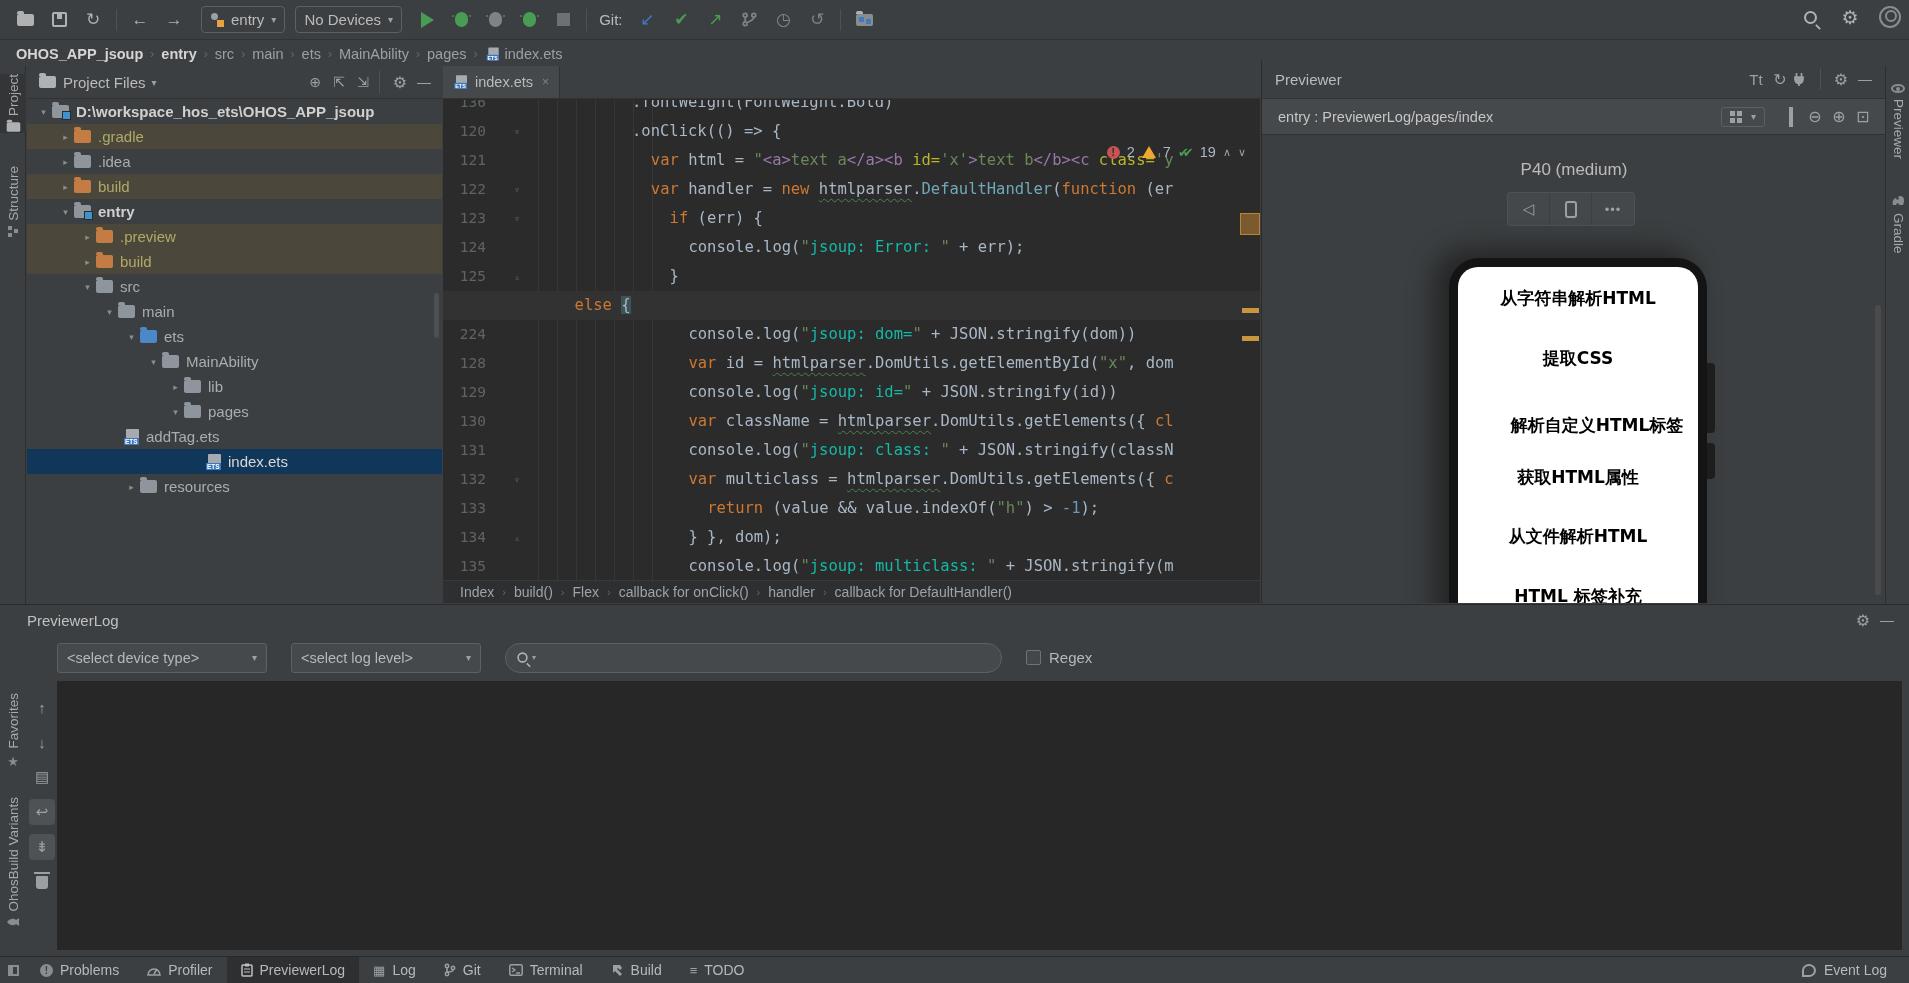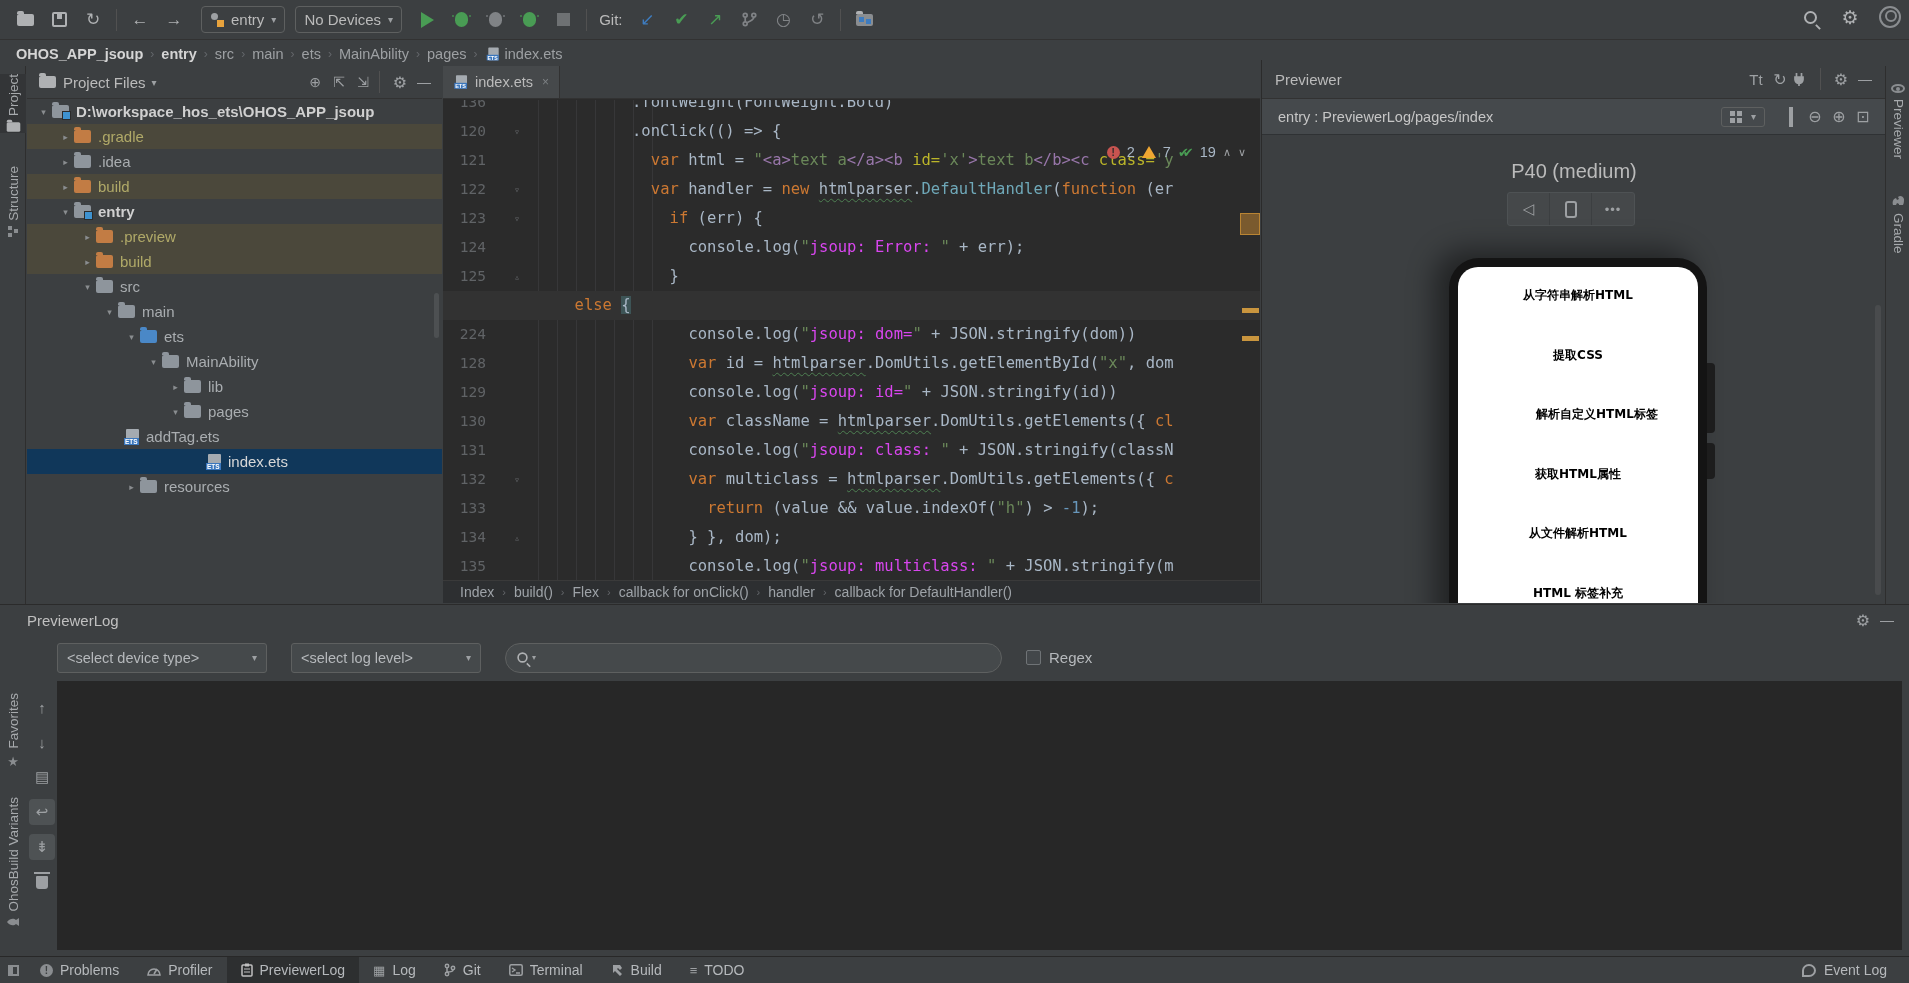--- a/index.html
+++ b/index.html
@@ -97,21 +97,21 @@
   #gutter { position:absolute; left:0; top:-12px; width:95px; font-family:"DejaVu Sans Mono", monospace;
     font-size:14.5px; color:#606366; }
   .gutline { position:relative; padding-right:52px; text-align:right; }
   .gutline.cur { color:#a4a3a3; background:#343434; }
   .gutline .fm { position:absolute; right:18px; top:0; color:#606366; font-size:10px; }
   #codearea { position:absolute; left:95px; top:-12px; width:722px; font-family:"DejaVu Sans Mono", monospace;
     font-size:15.5px; white-space:pre; color:#a9b7c6; }
   .codeline.cur { background:#323232; margin-left:-95px; padding-left:95px; }
   .guides { position:absolute; left:95px; top:0; bottom:0; width:130px; pointer-events:none;
     background:repeating-linear-gradient(to right, #3a3a3c 0 1px, transparent 1px 19px); opacity:.8;}
-  .c-k { color:#cc7832; } .c-s { color:#6a8759; } .c-v { color:#d946ef; } .c-t { color:#9876aa; }
+  .c-k { color:#cc7832; } .c-s { color:#6a8759; } .c-v { color:#14b8a6; } .c-t { color:#9876aa; }
   .c-a { color:#bbb529; } .c-n { color:#6897bb; } .c-cl { color:#6fa8b8; }
   .c-u { text-decoration:underline wavy #4e8052 1px; text-underline-offset:4px; }
   .c-b { background:#3d5456; }
   #inspectbadge { position:absolute; right:14px; top:44px; display:flex; align-items:center; gap:7px;
     font-size:14.5px; color:#a9b7c6; font-family:"Liberation Sans",sans-serif;}
   .errdot { width:13px; height:13px; border-radius:50%; background:#c75450; color:#2b2b2b;
     font-size:10px; font-weight:bold; text-align:center; line-height:13px; }
   .warntri { width:0; height:0; border-left:7px solid transparent; border-right:7px solid transparent;
     border-bottom:12px solid #f0a732; }
   .okchk { color:#499c54; font-size:13px; letter-spacing:-6px; margin-right:5px;}
@@ -132,35 +132,35 @@
   #pventry { height:36px; background:#45494c; border-bottom:1px solid #2f3234; display:flex;
     align-items:center; padding:0 10px 0 16px; color:#c6c6c6; font-size:14.5px; }
   #pventry .spacer { flex:1; }
   .gridbox { display:flex; align-items:center; gap:9px; border:1px solid #5e6060; border-radius:3px;
     padding:3px 8px; margin-right:14px; }
   .gridico { width:12px; height:12px; position:relative; }
   .gridico::before { content:""; position:absolute; width:5px; height:5px; background:#9da0a3;
     box-shadow:7px 0 0 #9da0a3, 0 7px 0 #9da0a3, 7px 7px 0 #9da0a3; }
   .frameico { width:13px; height:13px; border:2px solid #9da0a3; }
   .zoomg { color:#9da0a3; font-size:16px; }
-  #pvdevice { position:absolute; left:0; top:100px; width:624px; text-align:center; color:#bbbbbb; font-size:20px;}
+  #pvdevice { position:absolute; left:0; top:100px; width:624px; text-align:center; color:#bbbbbb; font-size:17px;}
   #pvctl { position:absolute; left:245px; top:132px; display:flex; border:1px solid #4e5254; border-radius:3px;
     background:#45484a; }
   #pvctl .seg { width:42px; height:32px; display:flex; align-items:center; justify-content:center;
     color:#9da0a3; border-right:1px solid #3c3f41; font-size:15px; }
   #pvctl .seg:last-child { border-right:none; letter-spacing:1px; font-size:13px; }
   .phoneico { width:12px; height:17px; border:2px solid #9da0a3; border-radius:3px; }
   #phone { position:absolute; left:187px; top:198px; width:258px; height:420px; background:#141414;
     border-radius:30px; box-shadow:-14px -8px 28px rgba(0,0,0,.45); }
   #phone .btn-v { position:absolute; right:-8px; top:105px; width:8px; height:70px; background:#1d1d1d; border-radius:0 4px 4px 0;}
   #phone .btn-p { position:absolute; right:-8px; top:185px; width:8px; height:36px; background:#1d1d1d; border-radius:0 4px 4px 0;}
   #screen { position:absolute; left:9px; top:9px; width:240px; height:402px; background:#ffffff;
     border-radius:20px; overflow:hidden; }
   .appbtn { position:absolute; left:0; width:240px; text-align:center; color:#000;
-    font-weight:bold; font-size:12px; font-family:"DejaVu Sans", sans-serif; }
+    font-weight:bold; font-size:17px; font-family:"DejaVu Sans", sans-serif; }
   #pvscroll { position:absolute; right:4px; top:245px; width:6px; height:290px; background:#55585a; opacity:.5; border-radius:3px;}
 
   
   #rightstrip { position:absolute; right:0; top:66px; width:24px; height:889px; background:#3c3f41;
     border-left:1px solid #2e2e2e; }
   .rtab { position:absolute; left:0; width:24px; display:flex; flex-direction:column; align-items:center; gap:6px;}
   .eyeico { width:14px; height:9px; border:2px solid #8a8d90; border-radius:50%; position:relative;}
   .eyeico::after { content:""; position:absolute; left:3px; top:1px; width:4px; height:4px; border-radius:50%; background:#8a8d90;}
 
   
@@ -512,21 +512,21 @@
           <span class="phoneico"></span>
         </span>
       <span class="seg">•••</span>
     </div>
     <div id="phone">
       <div class="btn-v"></div>
       <div class="btn-p"></div>
       <div id="screen">
           <div class="appbtn" style="top: 20px;">从字符串解析HTML</div>
           <div class="appbtn" style="top: 79.5px;">提取CSS</div>
-          <div class="appbtn" style="top: 139px; padding-left: 38px;">解析自定义HTML标签</div>
+          <div class="appbtn" style="top: 147px; padding-left: 38px;">解析自定义HTML标签</div>
           <div class="appbtn" style="top: 198.5px;">获取HTML属性</div>
           <div class="appbtn" style="top: 258px;">从文件解析HTML</div>
           <div class="appbtn" style="top: 317.5px;">HTML 标签补充</div>
         </div>
     </div>
     <div id="pvscroll"></div>
   </div>
 
   <div id="rightstrip">
     <div class="rtab" style="top:18px;">

